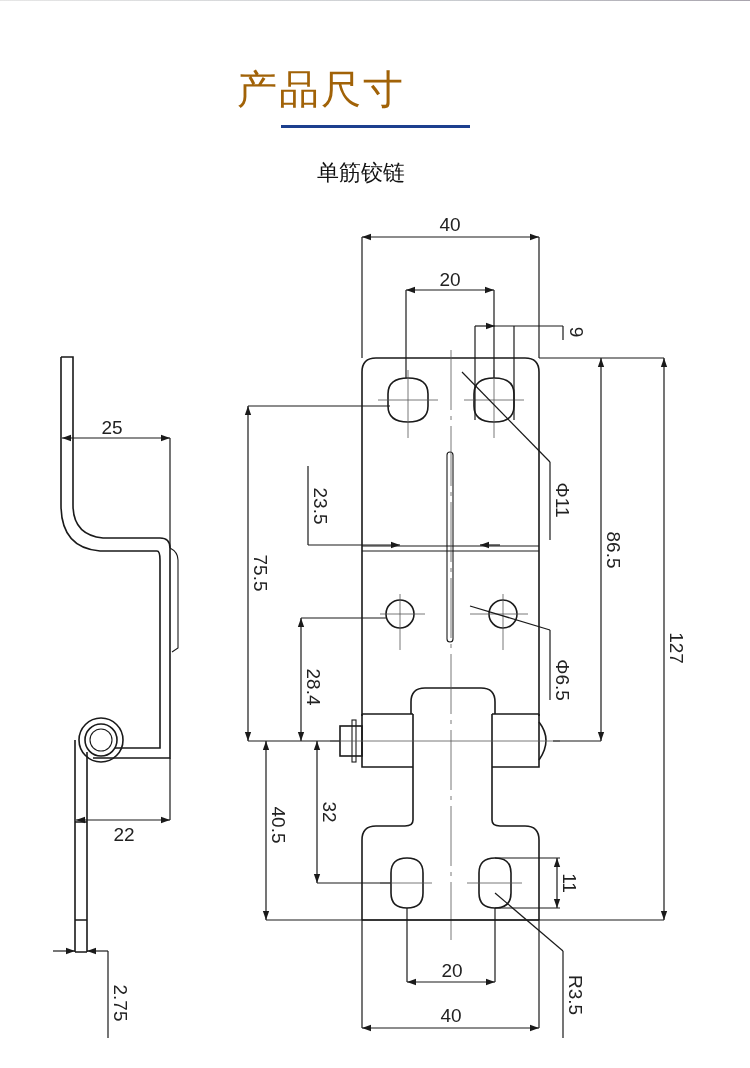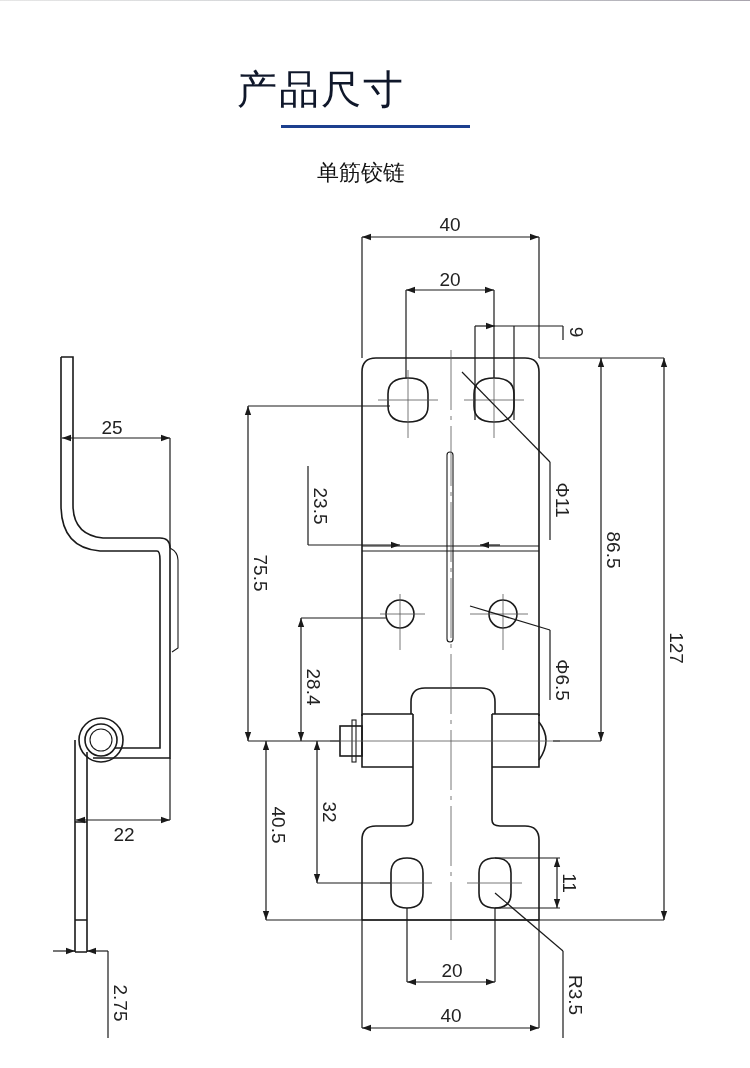--- a/index.html
+++ b/index.html
@@ -1,18 +1,18 @@
 <!DOCTYPE html>
 <html><head>
 <meta charset="utf-8">
 <style>
   html, body { margin:0; padding:0; background:#ffffff; }
   body { width:750px; height:1068px; position:relative; overflow:hidden; font-family:"DejaVu Sans", sans-serif; }
   .topline { position:absolute; left:0; top:0; width:750px; height:1px; background:linear-gradient(90deg,#e6e6e6,#c9ccd0 60%,#a8a4ad); }
-  .title { position:absolute; left:0; top:62px; width:642px; text-align:center; font-size:40px; color:#0f172a; letter-spacing:2px; font-weight:300; }
+  .title { position:absolute; left:0; top:62px; width:642px; text-align:center; font-size:40px; color:#a16207; letter-spacing:2px; font-weight:300; }
   .title-underline { position:absolute; left:281px; top:125px; width:189px; height:3px; background:#1c3f8e; }
   .subtitle { position:absolute; left:0; top:158px; width:722px; text-align:center; font-size:22px; color:#111; }
   svg#drawing { position:absolute; left:0; top:0; }
   .ln { stroke:#1a1a1a; stroke-width:1.6; fill:none; }
   .thin { stroke:#1a1a1a; stroke-width:1.1; fill:none; }
   .ctr { stroke:#555; stroke-width:0.8; fill:none; }
   .dim { stroke:#1a1a1a; stroke-width:1.2; fill:none; }
   .dimtxt { font-family:"Liberation Sans", sans-serif; font-size:19px; fill:#222; }
 </style>
 </head>

